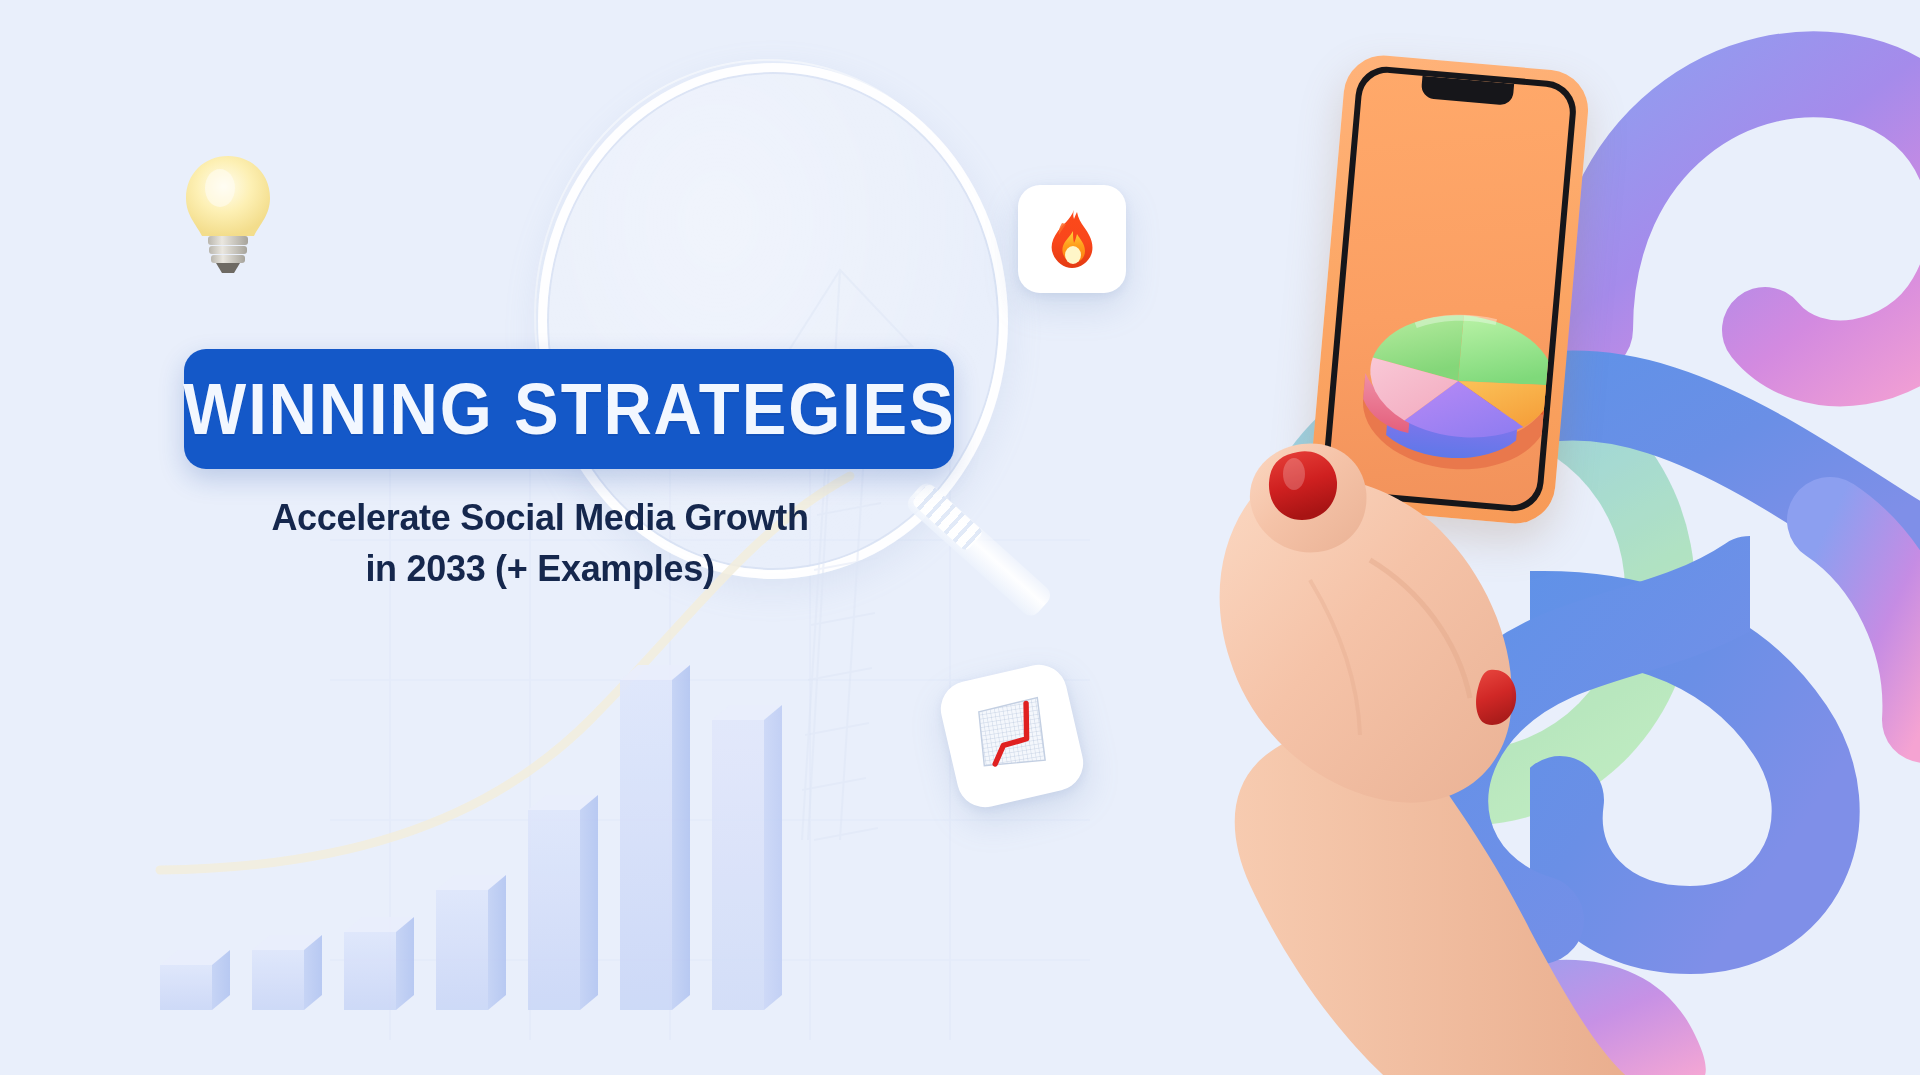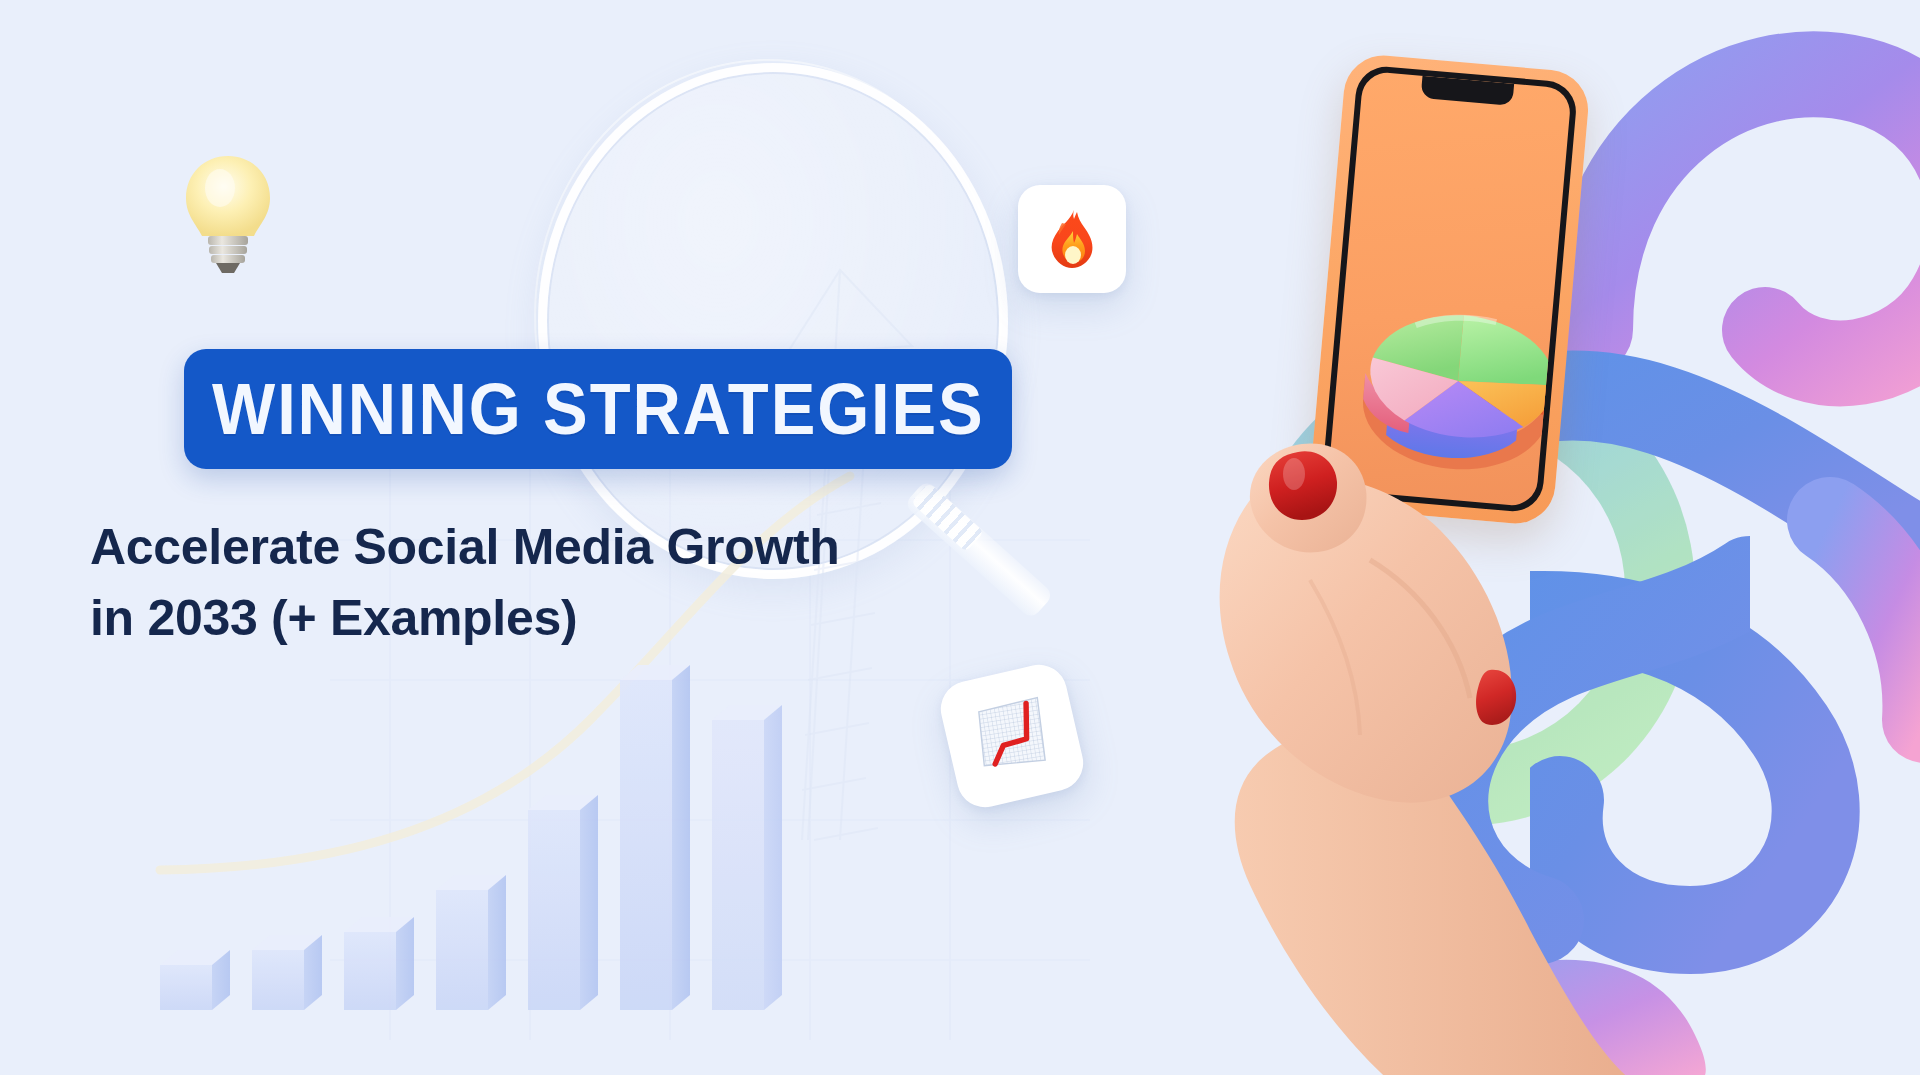--- a/index.html
+++ b/index.html
@@ -68,34 +68,34 @@
     display:flex;align-items:center;justify-content:center;
   }
   #fire-card{left:1018px;top:185px;width:108px;height:108px;}
   #chart-card{left:948px;top:672px;width:128px;height:128px;transform:rotate(-13deg);border-radius:28px;}
 
   
   #bulb{position:absolute;left:182px;top:152px;width:92px;height:124px;}
 
   
   #headline-banner{
-    position:absolute;left:184px;top:349px;width:828px;height:120px;
+    position:absolute;left:184px;top:349px;width:770px;height:120px;
     background:#1458c8;border-radius:22px;
     box-shadow:0 10px 26px rgba(27,72,166,.22);
     display:flex;align-items:center;justify-content:center;
   }
   #headline-banner .txt{
     color:#f2f7ff;font-weight:700;font-size:72px;letter-spacing:2px;
     font-family:"Liberation Sans","DejaVu Sans",sans-serif;
     transform:scaleX(.93);white-space:nowrap;
     text-shadow:0 2px 0 rgba(10,45,115,.18);
   }
   #subtitle{
-    position:absolute;left:90px;top:512px;width:900px;
-    color:#15274d;font-weight:700;font-size:50px;line-height:1.42;
+    position:absolute;left:90px;top:492px;width:900px;text-align:center;
+    color:#15274d;font-weight:700;font-size:36px;line-height:1.42;
     font-family:"Liberation Sans","DejaVu Sans",sans-serif;
     letter-spacing:-.3px;
   }
   #subtitle .l2{display:block;}
 
   
   #phone{
     position:absolute;left:1327px;top:62px;width:245px;height:455px;
     background:linear-gradient(165deg,#ffb37a 0%,#fca766 45%,#f79a57 100%);
     border-radius:40px;transform:rotate(5deg);

